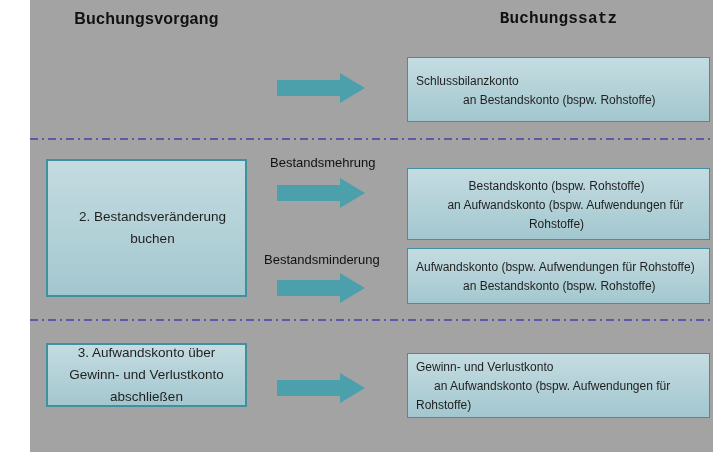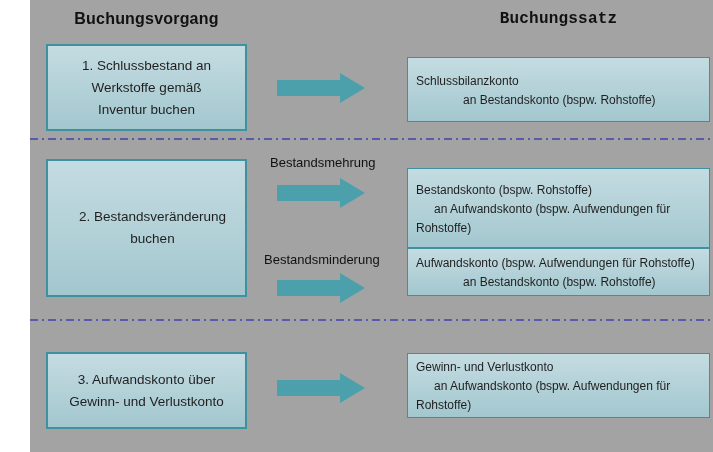--- a/index.html
+++ b/index.html
@@ -49,25 +49,20 @@
   }
 </style>
 </head>
 <body>
 
 <div class="canvas">
 
   <div class="hdr hdr-left">Buchungsvorgang</div>
   <div class="hdr hdr-right">Buchungssatz</div>
 
-  <div class="lbox" style="top:44px;height:87px;">
-    <div>1. Schlussbestand an</div>
-    <div>Werkstoffe gemäß</div>
-    <div>Inventur buchen</div>
-  </div>
   <div class="arrow" style="left:247px;top:73px;">
     <svg viewBox="0 0 88 30" preserveAspectRatio="none" aria-hidden="true">
       <polygon points="0,7 63,7 63,0 88,15 63,30 63,23 0,23" fill="currentColor"></polygon>
     </svg>
   </div>
   <div class="rbox" style="top:57px;height:65px;">
     <div class="rline">Schlussbilanzkonto</div>
     <div class="rline ind-l">an Bestandskonto (bspw. Rohstoffe)</div>
   </div>
 
@@ -77,41 +72,42 @@
     <div>2. Bestandsveränderung</div>
     <div>buchen</div>
   </div>
 
   <div class="alabel" style="left:240px;top:155px;">Bestandsmehrung</div>
   <div class="arrow" style="left:247px;top:178px;">
     <svg viewBox="0 0 88 30" preserveAspectRatio="none" aria-hidden="true">
       <polygon points="0,7 63,7 63,0 88,15 63,30 63,23 0,23" fill="currentColor"></polygon>
     </svg>
   </div>
-  <div class="rbox" style="top:168px;height:80px;">
+  <div class="rbox" style="top:168px;height:72px;text-align:center;">
     <div class="rline">Bestandskonto (bspw. Rohstoffe)</div>
     <div class="rline ind-s">an Aufwandskonto (bspw. Aufwendungen für Rohstoffe)</div>
   </div>
 
   <div class="alabel" style="left:234px;top:252px;">Bestandsminderung</div>
   <div class="arrow" style="left:247px;top:273px;">
     <svg viewBox="0 0 88 30" preserveAspectRatio="none" aria-hidden="true">
       <polygon points="0,7 63,7 63,0 88,15 63,30 63,23 0,23" fill="currentColor"></polygon>
     </svg>
   </div>
-  <div class="rbox" style="top:248px;height:48px;">
+  <div class="rbox" style="top:248px;height:56px;">
     <div class="rline">Aufwandskonto (bspw. Aufwendungen für Rohstoffe)</div>
     <div class="rline ind-l">an Bestandskonto (bspw. Rohstoffe)</div>
   </div>
 
   <div class="dashline" style="top:319px;"></div>
 
-  <div class="lbox" style="top:352px;height:77px;">
+  <div class="lbox" style="top:343px;height:64px;">
     <div>3. Aufwandskonto über</div>
     <div>Gewinn- und Verlustkonto</div>
+    <div>abschließen</div>
   </div>
   <div class="arrow" style="left:247px;top:373px;">
     <svg viewBox="0 0 88 30" preserveAspectRatio="none" aria-hidden="true">
       <polygon points="0,7 63,7 63,0 88,15 63,30 63,23 0,23" fill="currentColor"></polygon>
     </svg>
   </div>
   <div class="rbox" style="top:353px;height:65px;">
     <div class="rline">Gewinn- und Verlustkonto</div>
     <div class="rline ind-s">an Aufwandskonto (bspw. Aufwendungen für Rohstoffe)</div>
   </div>

